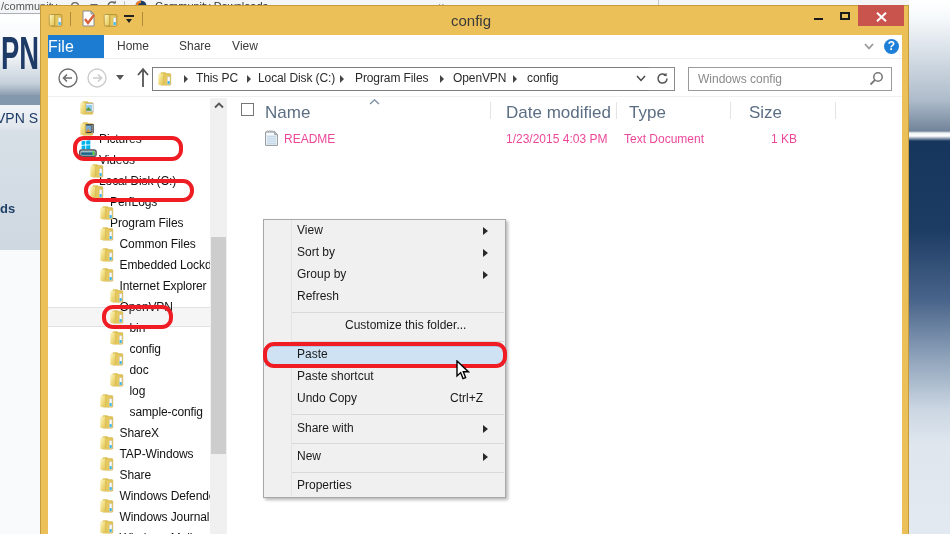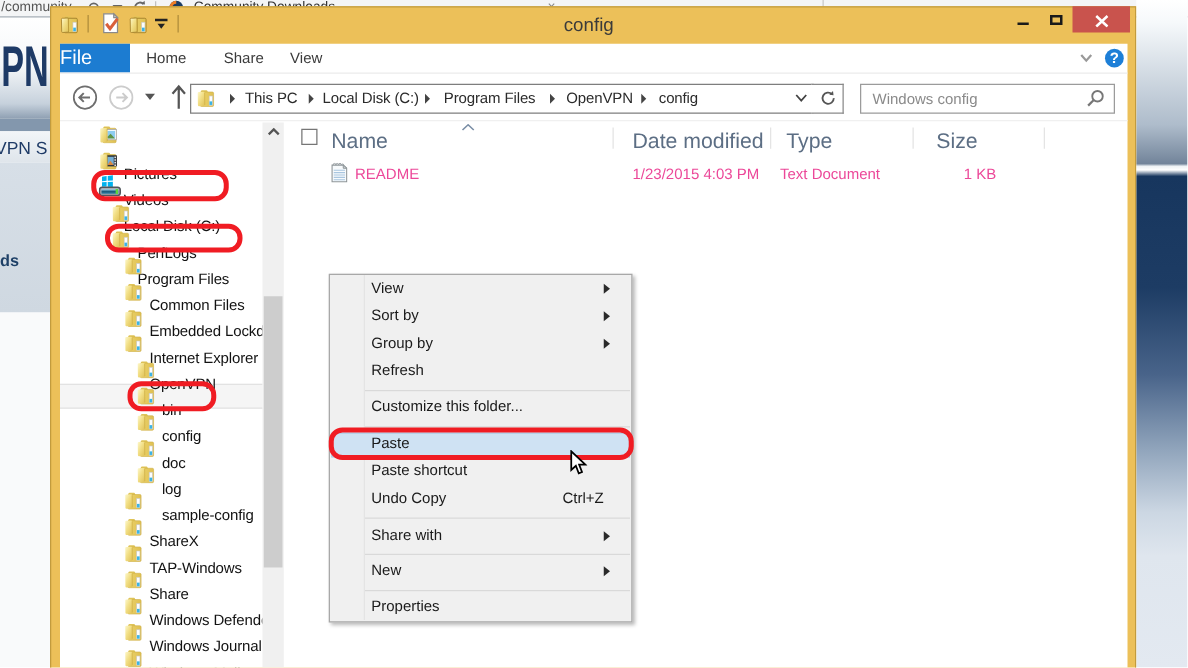--- a/index.html
+++ b/index.html
@@ -432,21 +432,21 @@
 <div class="abs" id="pastehl"></div>
 <div id="menuitems">
     <div class="abs mi" style="top: 223px;">View</div>
     <div class="abs marr" style="top: 227px;"></div>
     <div class="abs mi" style="top: 245px;">Sort by</div>
     <div class="abs marr" style="top: 249px;"></div>
     <div class="abs mi" style="top: 267px;">Group by</div>
     <div class="abs marr" style="top: 271px;"></div>
     <div class="abs mi" style="top: 289px;">Refresh</div>
     <div class="abs msep" style="top: 311.5px;"></div>
-    <div class="abs mi" style="top: 318px;">Customize this folder...</div>
+    <div class="abs mi" style="top: 318px; margin-left: 48px;">Customize this folder...</div>
     <div class="abs msep" style="top: 340.5px;"></div>
     <div class="abs mi" style="top: 347px;">Paste</div>
     <div class="abs mi" style="top: 369px;">Paste shortcut</div>
     <div class="abs mi" style="top: 391px;">Undo Copy</div>
     <div class="abs mi" style="left: 450px; top: 391px;">Ctrl+Z</div>
     <div class="abs msep" style="top: 414px;"></div>
     <div class="abs mi" style="top: 420.5px;">Share with</div>
     <div class="abs marr" style="top: 424.5px;"></div>
     <div class="abs msep" style="top: 443px;"></div>
     <div class="abs mi" style="top: 449px;">New</div>

